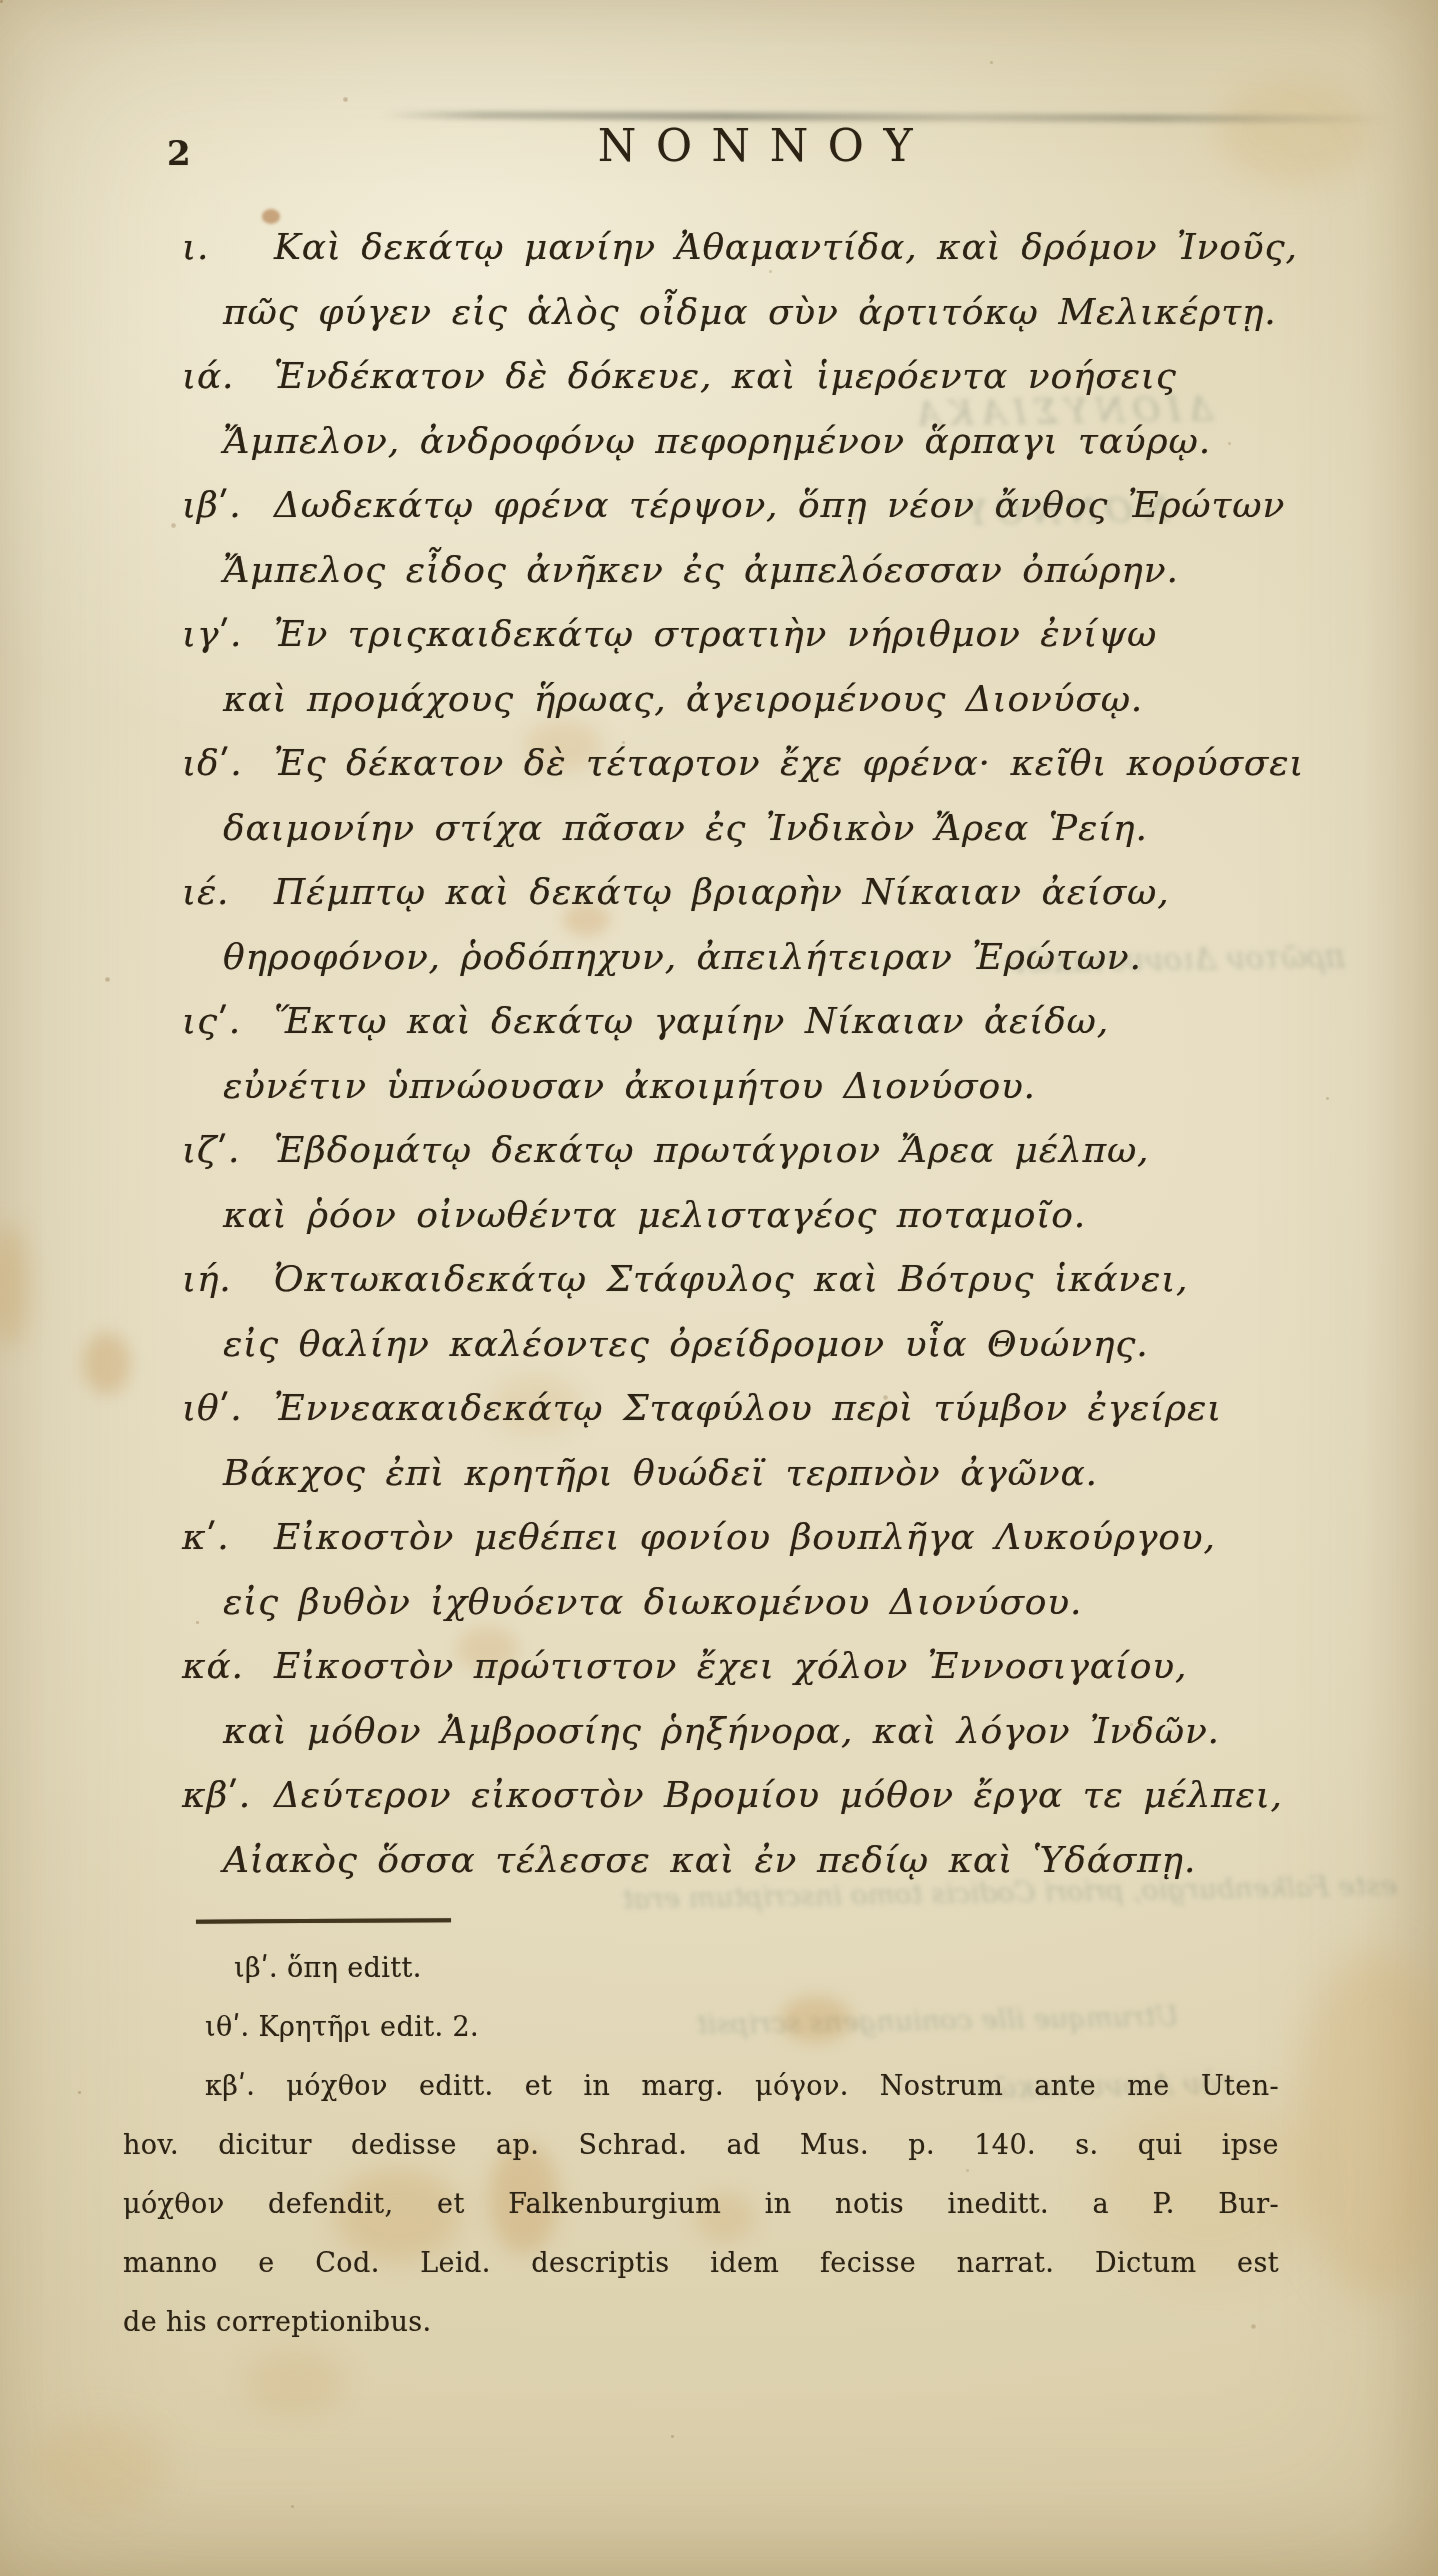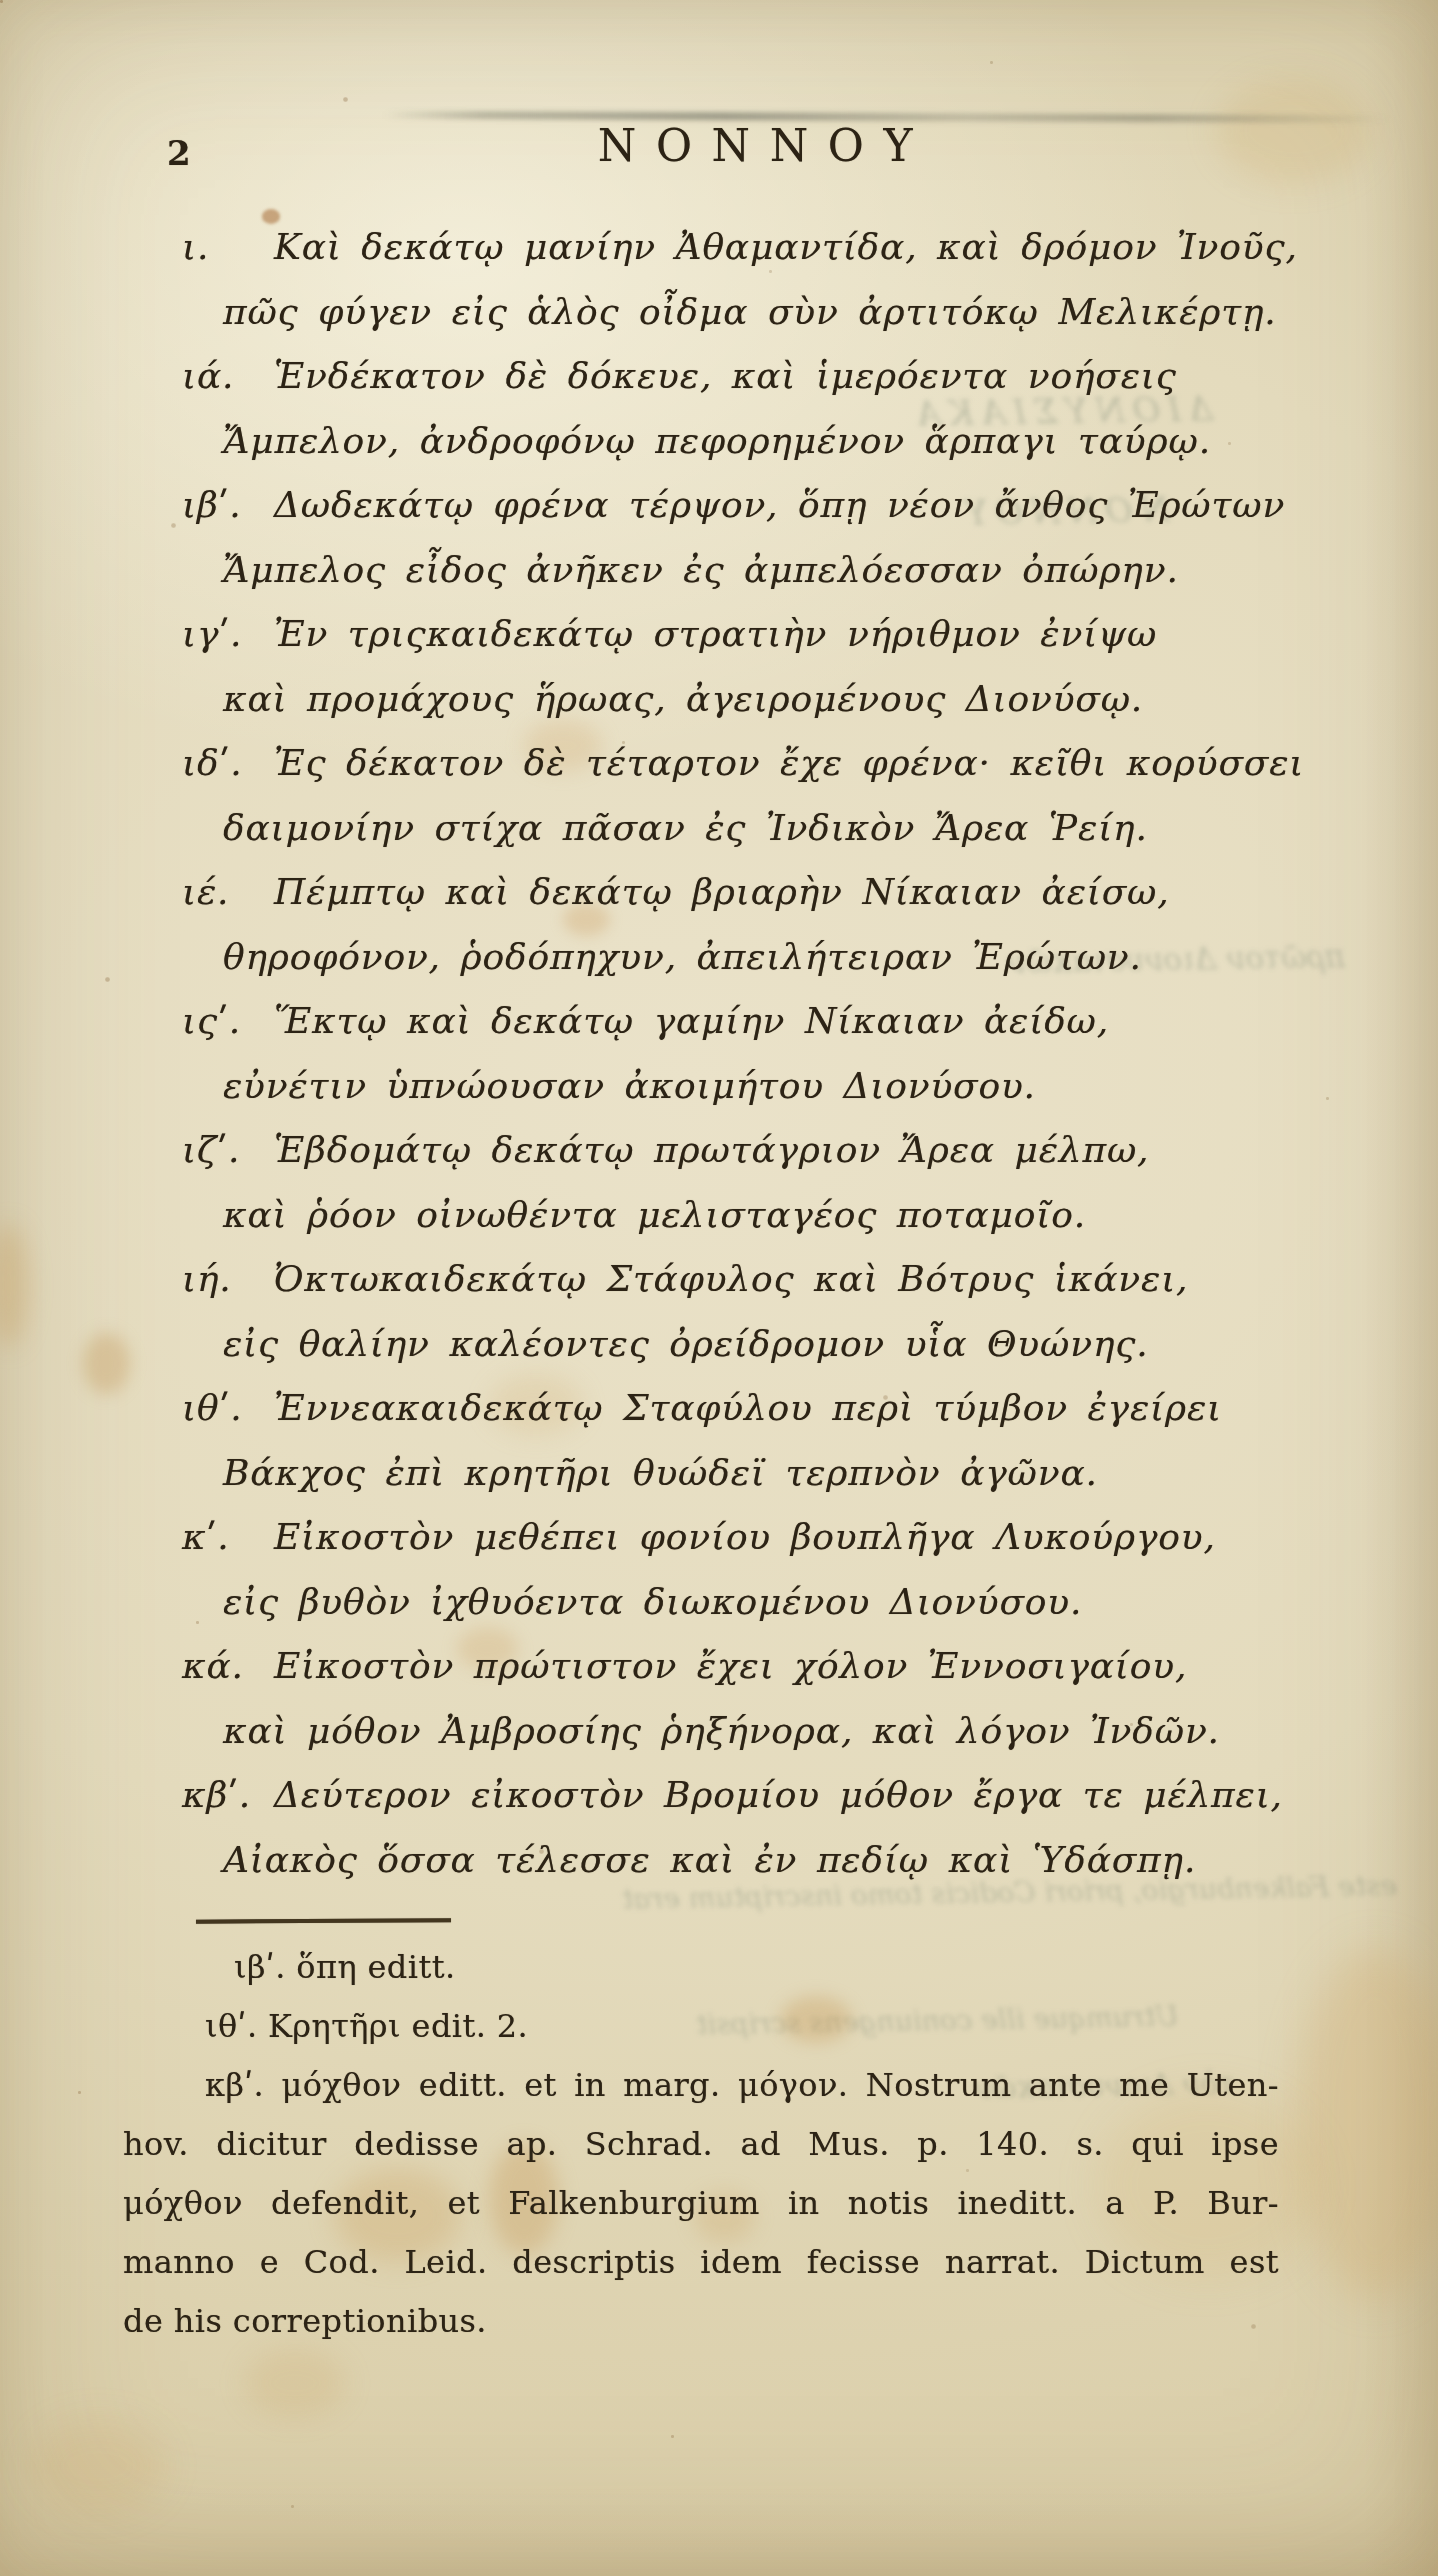--- a/index.html
+++ b/index.html
@@ -34,21 +34,21 @@
   .couplet{position:relative;height:129px;}
   .vlabel{position:absolute;left:0;top:0;line-height:65px;}
   .vline{position:absolute;white-space:nowrap;line-height:65px;}
   .l1{left:92px;top:0;}
   .l2{left:41px;top:65px;}
 
   .rule{position:absolute;left:196px;top:1919px;width:255px;height:3.7px;
     background:#43361f;transform:rotate(-.3deg);box-shadow:0 0 0.8px rgba(44,35,21,.6);}
 
   .footnotes{position:absolute;left:123px;top:1938px;width:1156px;
-    font-size:32px;letter-spacing:0.4px;}
+    font-size:27px;letter-spacing:0.4px;}
   .fn-line{height:59px;line-height:59px;overflow:hidden;}
   .fn-line.justify{text-align:justify;}
   .fn-line.justify::after{content:"";display:inline-block;width:100%;height:0;}
   .fn-line.indent{text-indent:82px;}
   .fn-line.indent_wide{text-indent:111px;}
 
   .stain{position:absolute;border-radius:50%;pointer-events:none;}
   .ghost{position:absolute;pointer-events:none;color:rgba(110,125,105,.32);
     font-style:italic;filter:blur(2.9px);transform:scaleX(-1) rotate(1deg);white-space:nowrap;}
   .fibers{position:absolute;left:0;top:0;width:2.5px;height:2.5px;border-radius:50%;

